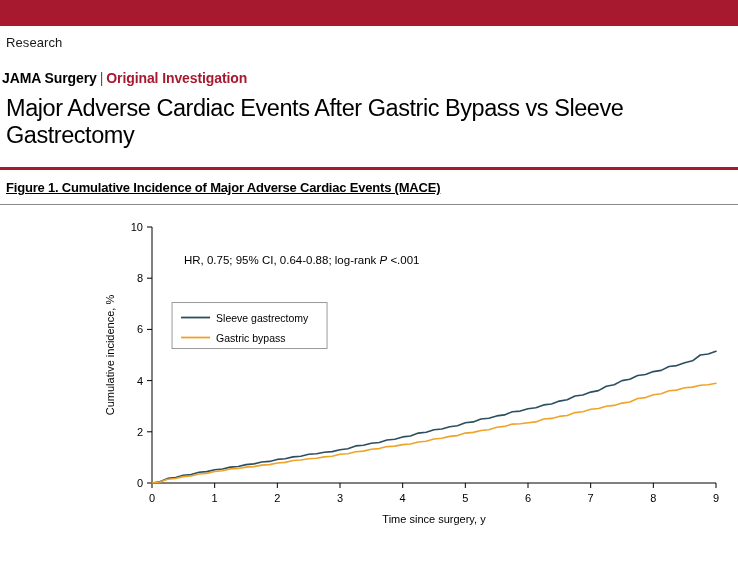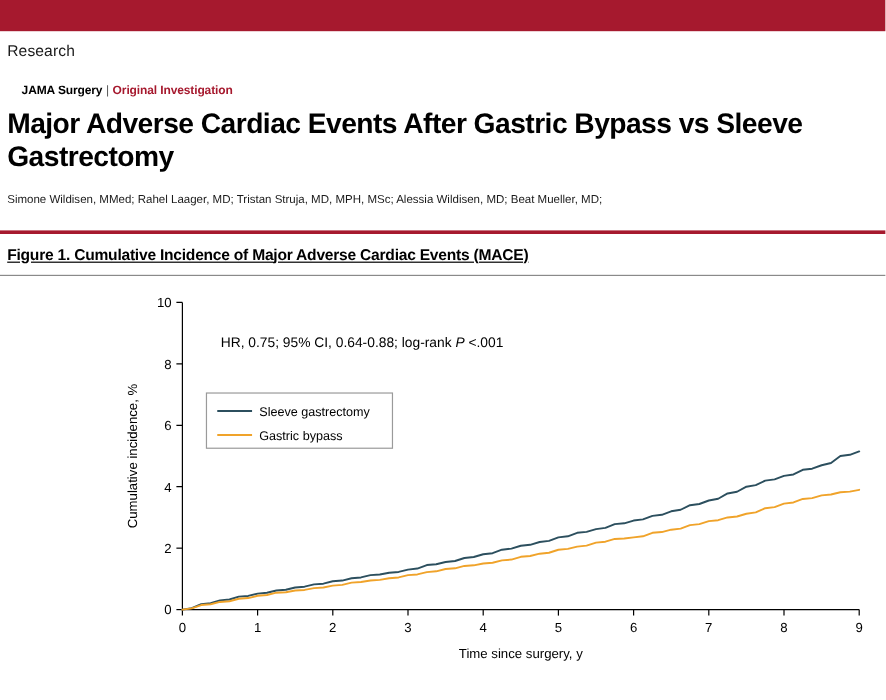--- a/index.html
+++ b/index.html
@@ -20,41 +20,41 @@
     height: 26px;
     background: #a6192e;
   }
   .section-label {
     font-size: 13px;
     color: #1a1a1a;
     padding: 9px 0 0 6px;
     letter-spacing: 0.1px;
   }
   .journal-line {
-    padding: 20px 0 0 18px;
-    font-size: 10px;
+    padding: 20px 0 0 2px;
+    font-size: 14px;
     font-weight: bold;
     color: #000;
     letter-spacing: -0.1px;
   }
   .journal-line .sep {
     font-weight: normal;
     color: #555;
     padding: 0 3px;
   }
   .journal-line .art-type {
     color: #a6192e;
     font-weight: bold;
   }
   h1.article-title {
     margin: 9px 0 0 0;
     padding: 0 10px 0 6px;
     font-size: 23.5px;
     line-height: 1.17;
-    font-weight: bold;
+    font-weight: normal;
     letter-spacing: -0.45px;
     color: #000;
   }
   .authors {
     margin-top: 14px;
     padding: 0 10px 0 6px;
     font-size: 9.6px;
     line-height: 1.62;
     color: #1a1a1a;
   }
@@ -114,21 +114,20 @@
 
 <div class="section-label">Research</div>
 
 <div class="journal-line">
   <span>JAMA Surgery</span><span class="sep">|</span><span class="art-type">Original Investigation</span>
 </div>
 
 <h1 class="article-title">Major Adverse Cardiac Events After Gastric Bypass vs Sleeve Gastrectomy</h1>
 
 <div class="authors">
-  <div>Simone Wildisen, MMed; Rahel Laager, MD; Tristan Struja, MD, MPH, MSc; Alessia Wildisen, MD; Beat Mueller, MD;</div>
 </div>
 
 <div class="rule-thick"></div>
 
 <div class="figure-caption">Figure 1. Cumulative Incidence of Major Adverse Cardiac Events (MACE)</div>
 
 <div class="rule-thin"></div>
 
 <div class="chart-wrap">
   <svg class="chart" id="mace-chart" width="738" height="330">

